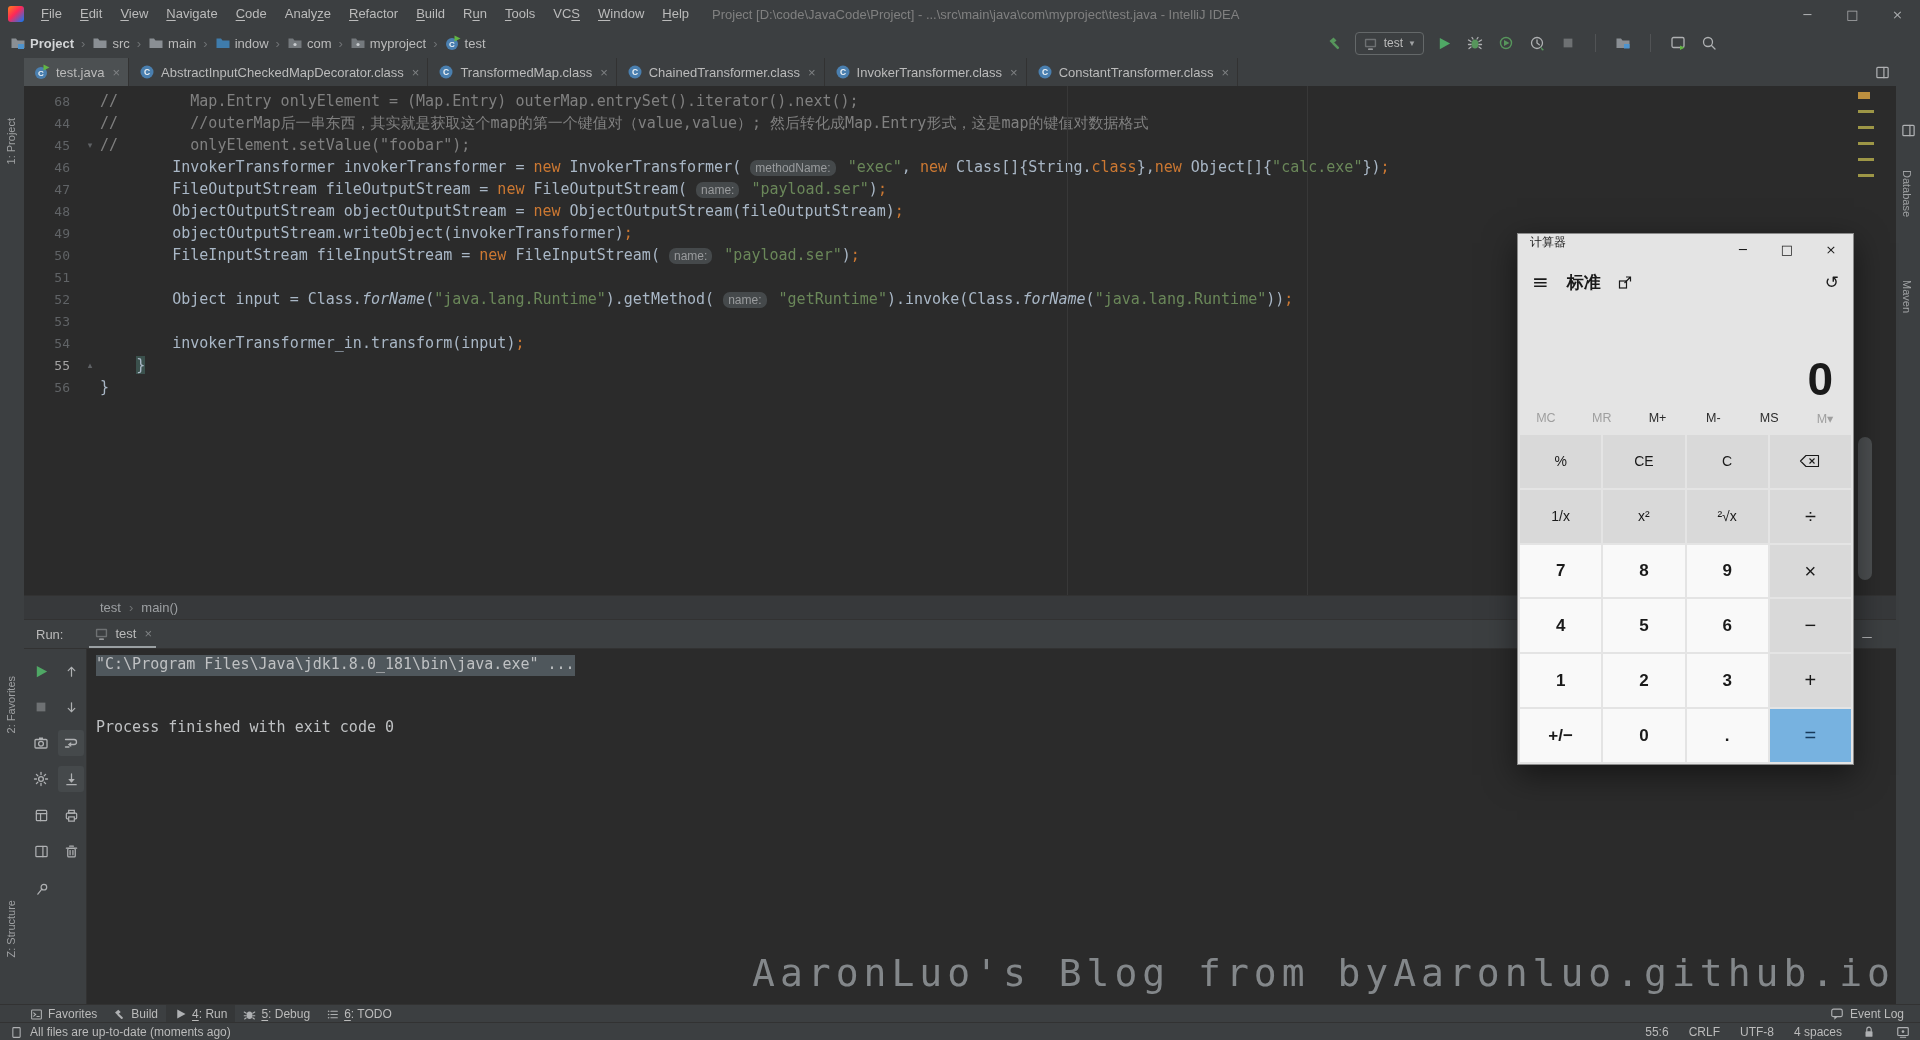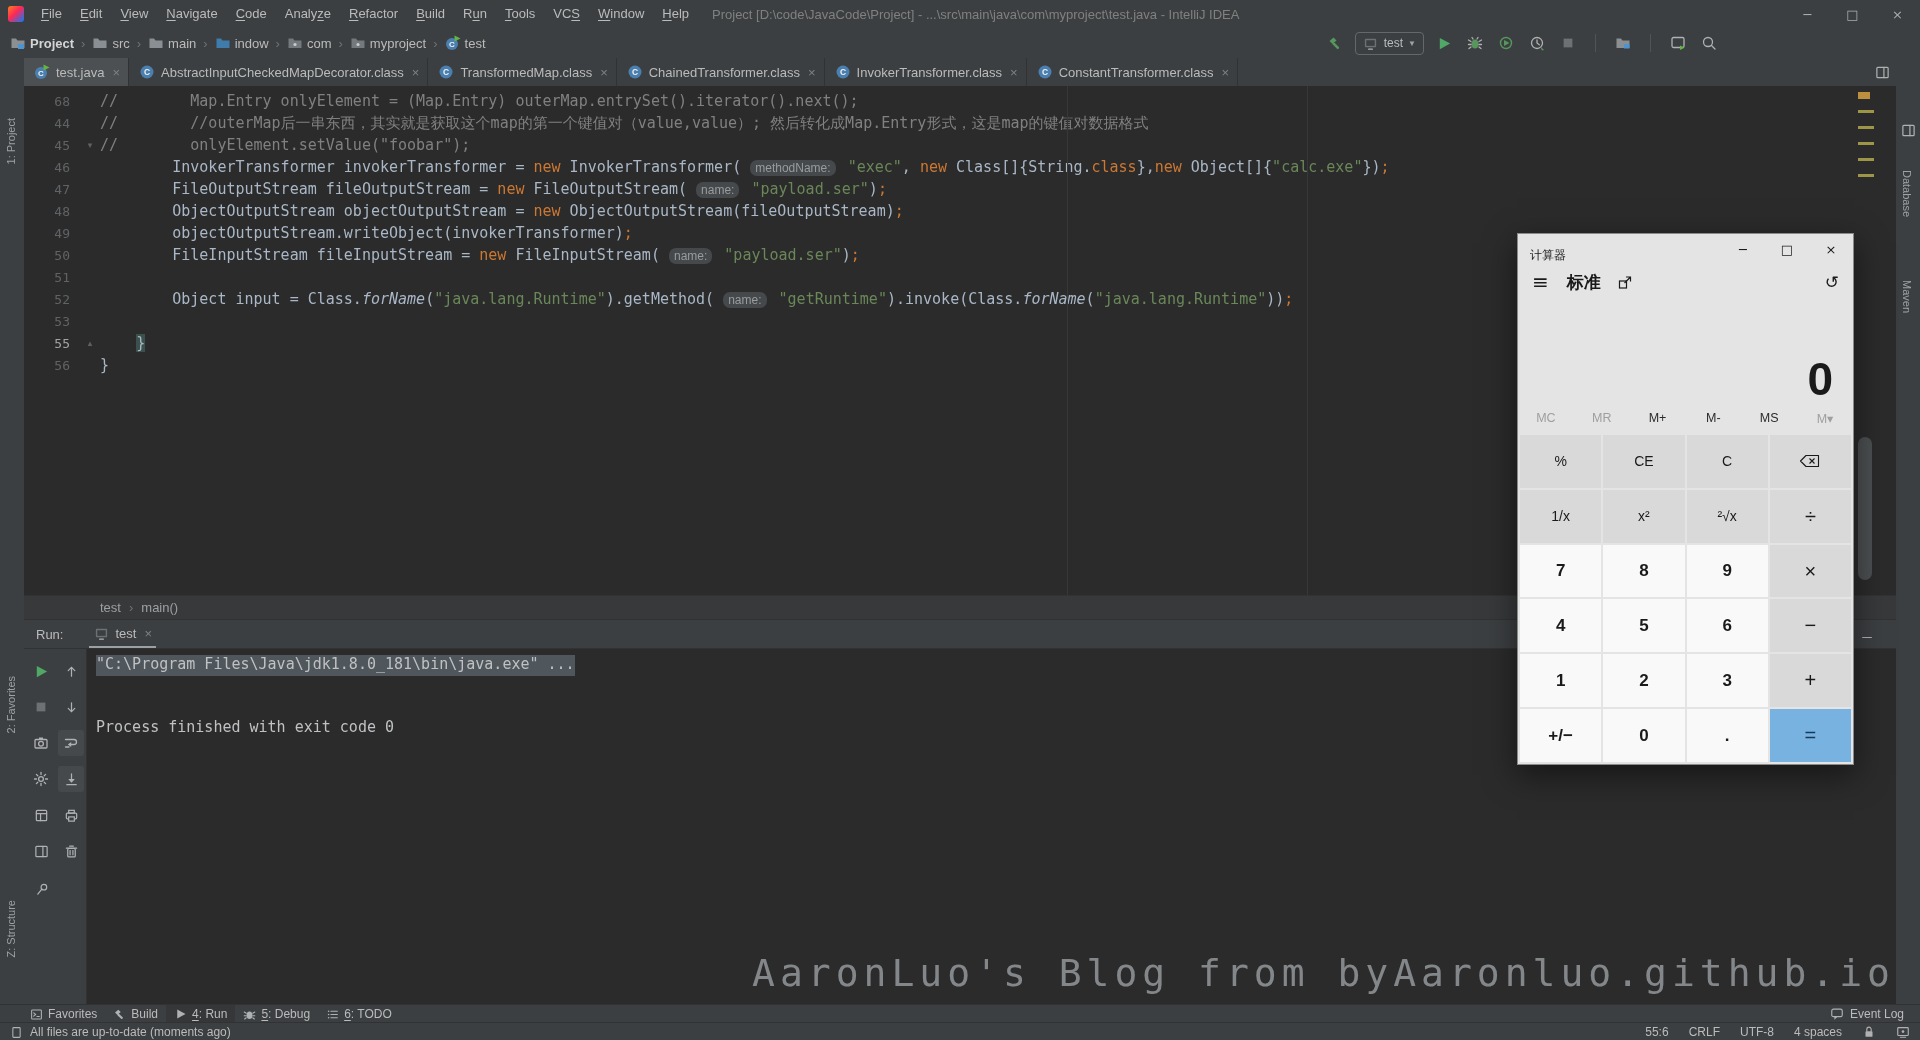--- a/index.html
+++ b/index.html
@@ -113,21 +113,21 @@
   #statusbar{position:absolute;left:0;top:1022px;width:1920px;height:18px;background:#3c3f41;
     border-top:1px solid #323232;display:flex;align-items:center;font-size:12px;color:#bbbbbb}
   #status-left{display:flex;align-items:center;gap:6px;padding-left:8px}
   #status-right{margin-left:auto;display:flex;align-items:center;gap:20px;padding-right:10px}
   #status-right .ico{width:14px;height:14px}
 
   
   #calc{position:absolute;left:1517px;top:233px;width:337px;height:532px;background:#e4e4e4;z-index:50;
     border:1px solid #8a8a8a;box-sizing:border-box;box-shadow:0 10px 30px rgba(0,0,0,0.5);
     display:flex;flex-direction:column;color:#1a1a1a}
-  #calc-titlebar{height:30px;display:flex;align-items:flex-end;flex:none}
+  #calc-titlebar{height:30px;display:flex;align-items:flex-start;flex:none}
   #calc-title{font-size:12px;margin-left:12px}
   #calc-controls{margin-left:auto;display:flex;height:100%}
   .calc-win-btn{width:44px;height:100%;display:flex;align-items:center;justify-content:center;font-size:13px;color:#1a1a1a;
     font-family:"DejaVu Sans",sans-serif}
   #calc-menubar{height:36px;display:flex;align-items:center;flex:none}
   #calc-hamburger{font-size:20px;color:#1a1a1a;margin-left:14px;font-family:"DejaVu Sans",sans-serif}
   #calc-mode{font-size:17px;font-weight:bold;margin-left:18px}
   #calc-keepontop{margin-left:16px}
   #calc-history{margin-left:auto;margin-right:14px;font-size:17px;color:#1a1a1a;font-family:"DejaVu Sans",sans-serif}
   #calc-display{flex:none;height:103px;display:flex;align-items:flex-end;justify-content:flex-end;
@@ -459,20 +459,25 @@
         <div class="code-line">
           <span class="ln">52</span>
           <span class="fold"></span>
           <span class="code-text"><span class="tk-d">        Object input = Class.</span><span class="tk-i">forName</span><span class="tk-d">(</span><span class="tk-s">"java.lang.Runtime"</span><span class="tk-d">).getMethod( </span><span class="tk-h">name:</span><span class="tk-s"> "getRuntime"</span><span class="tk-d">).invoke(Class.</span><span class="tk-i">forName</span><span class="tk-d">(</span><span class="tk-s">"java.lang.Runtime"</span><span class="tk-d">))</span><span class="tk-k">;</span></span>
         </div>
         <div class="code-line">
           <span class="ln">53</span>
           <span class="fold"></span>
         </div>
         <div class="code-line">
+          <span class="ln">54</span>
+          <span class="fold"></span>
+          <span class="code-text"><span class="tk-d">        invokerTransformer_in.transform(input)</span><span class="tk-k">;</span></span>
+        </div>
+        <div class="code-line">
           <span class="ln caret">55</span>
           <span class="fold">▴</span>
           <span class="code-text"><span class="tk-d">    </span><span class="tk-b">}</span></span>
         </div>
         <div class="code-line">
           <span class="ln">56</span>
           <span class="fold"></span>
           <span class="code-text"><span class="tk-d">}</span></span>
         </div>
       </div>

